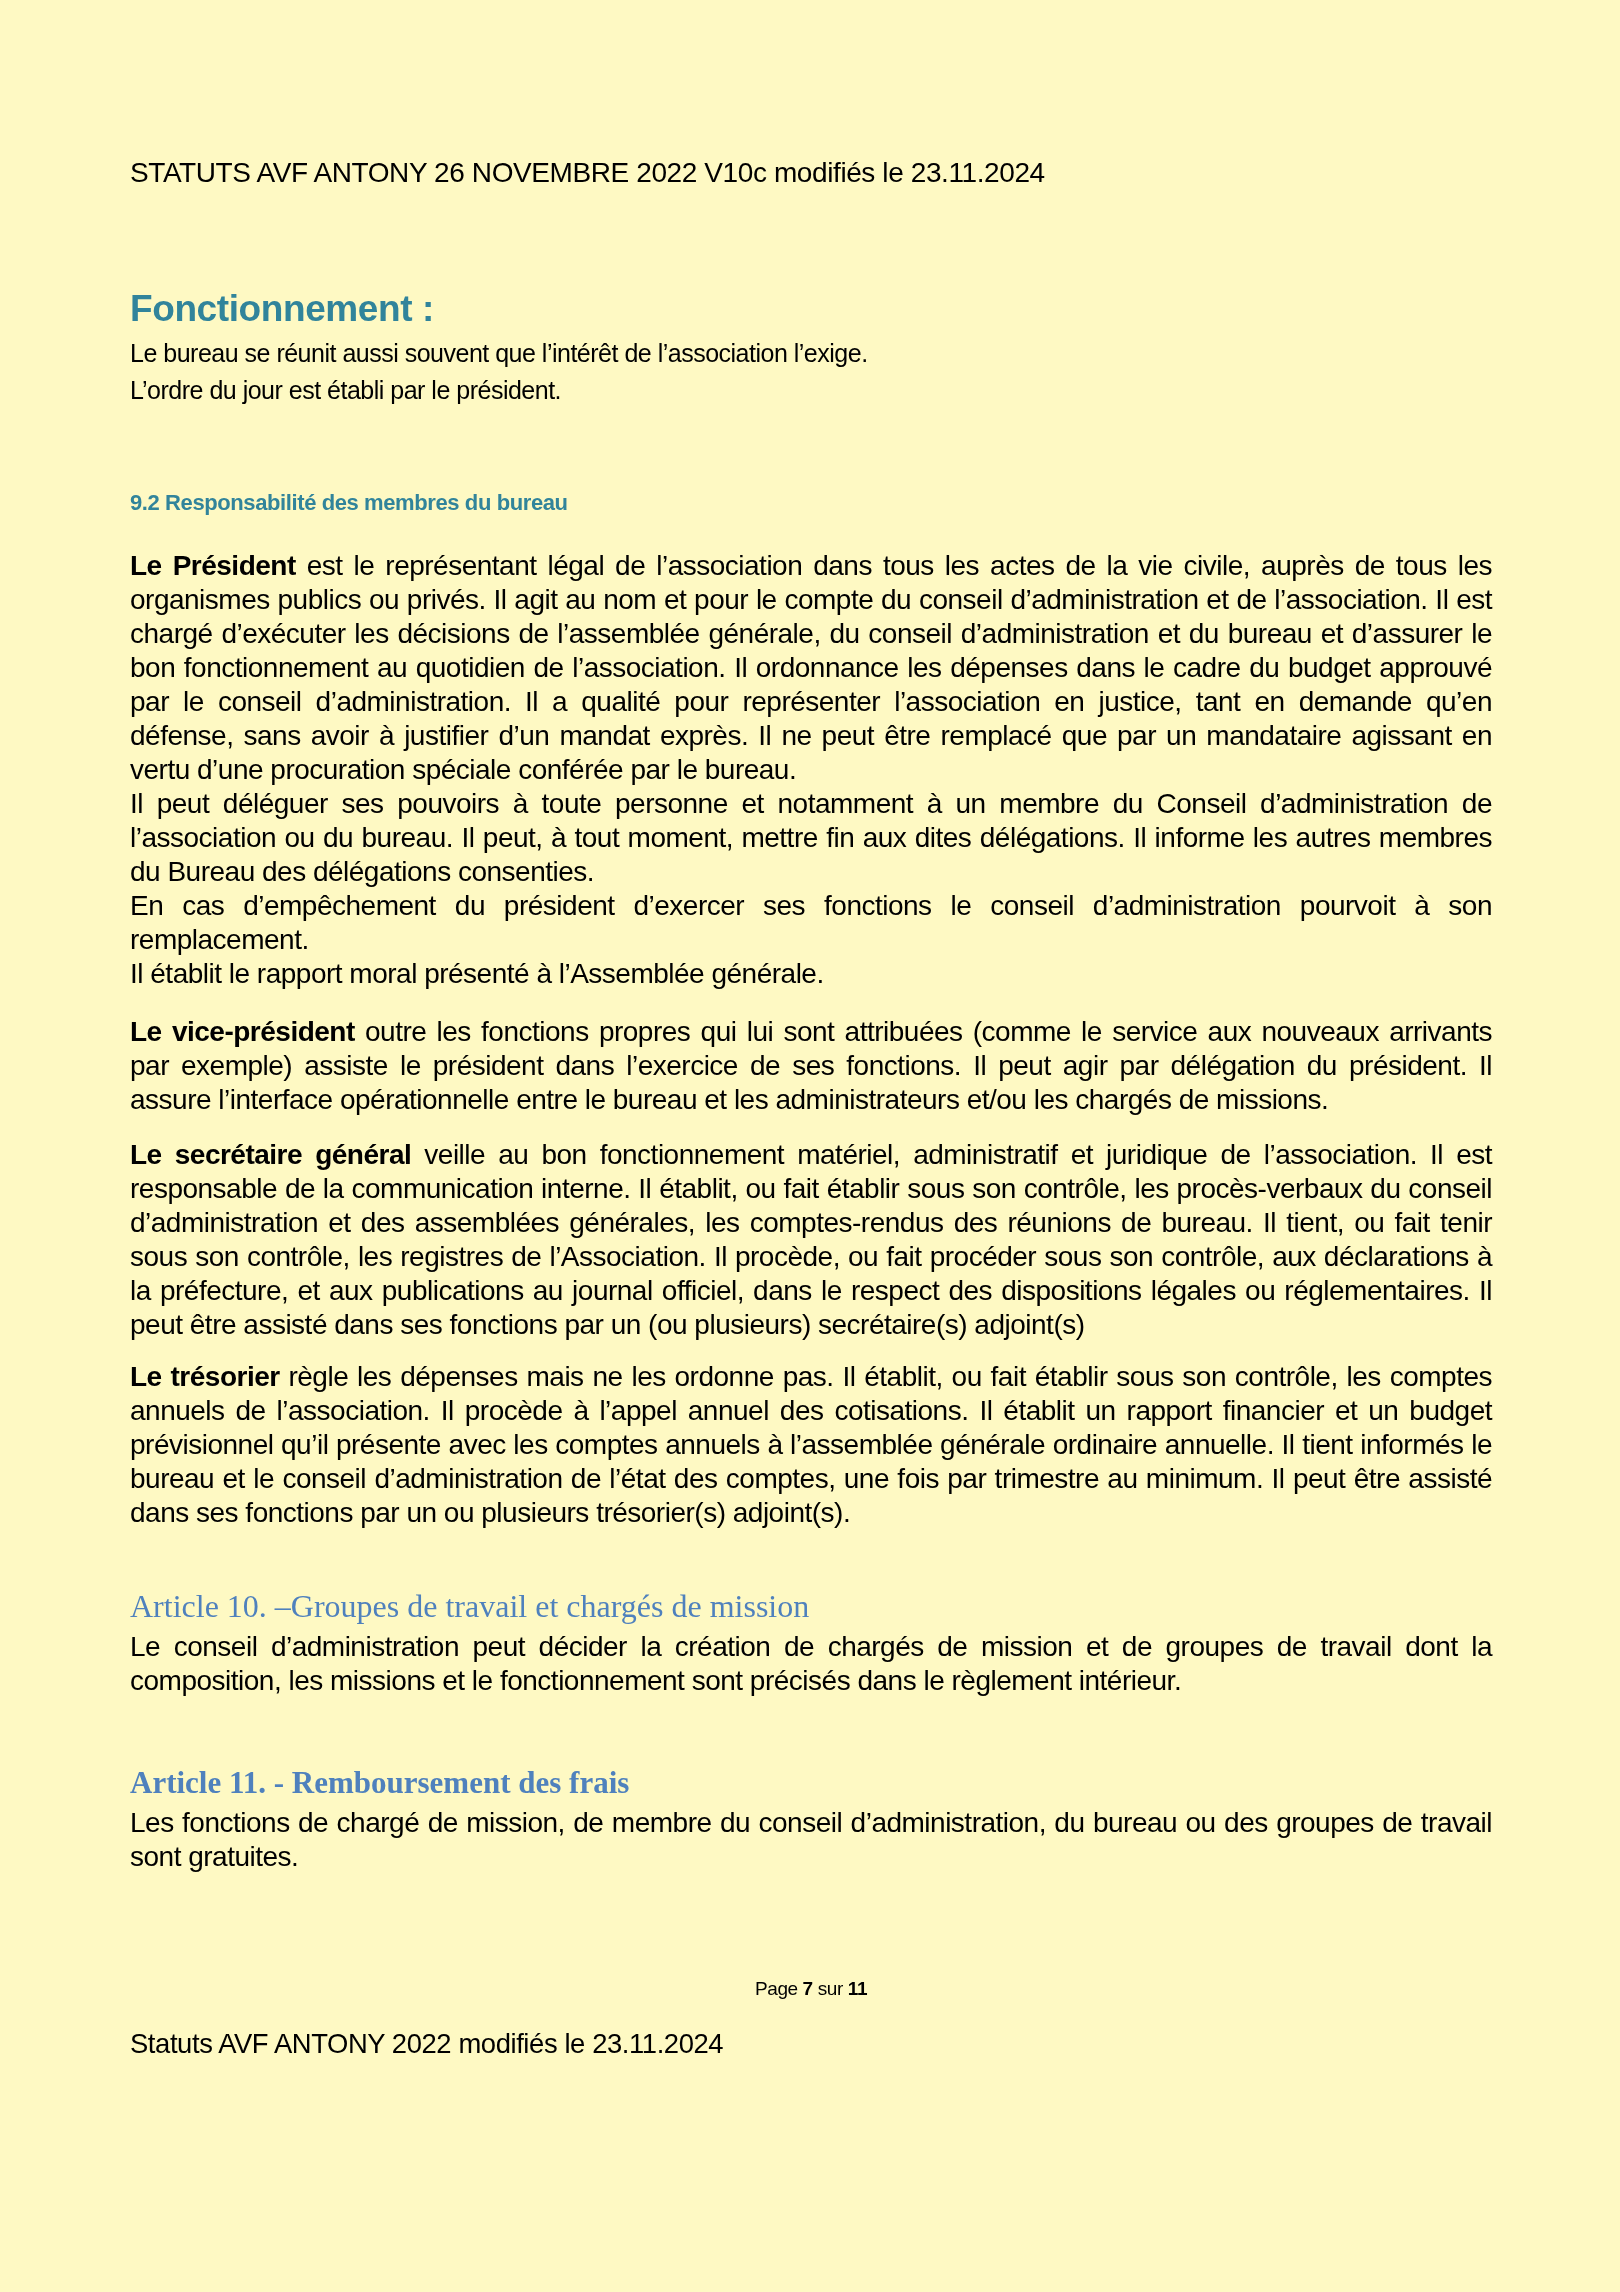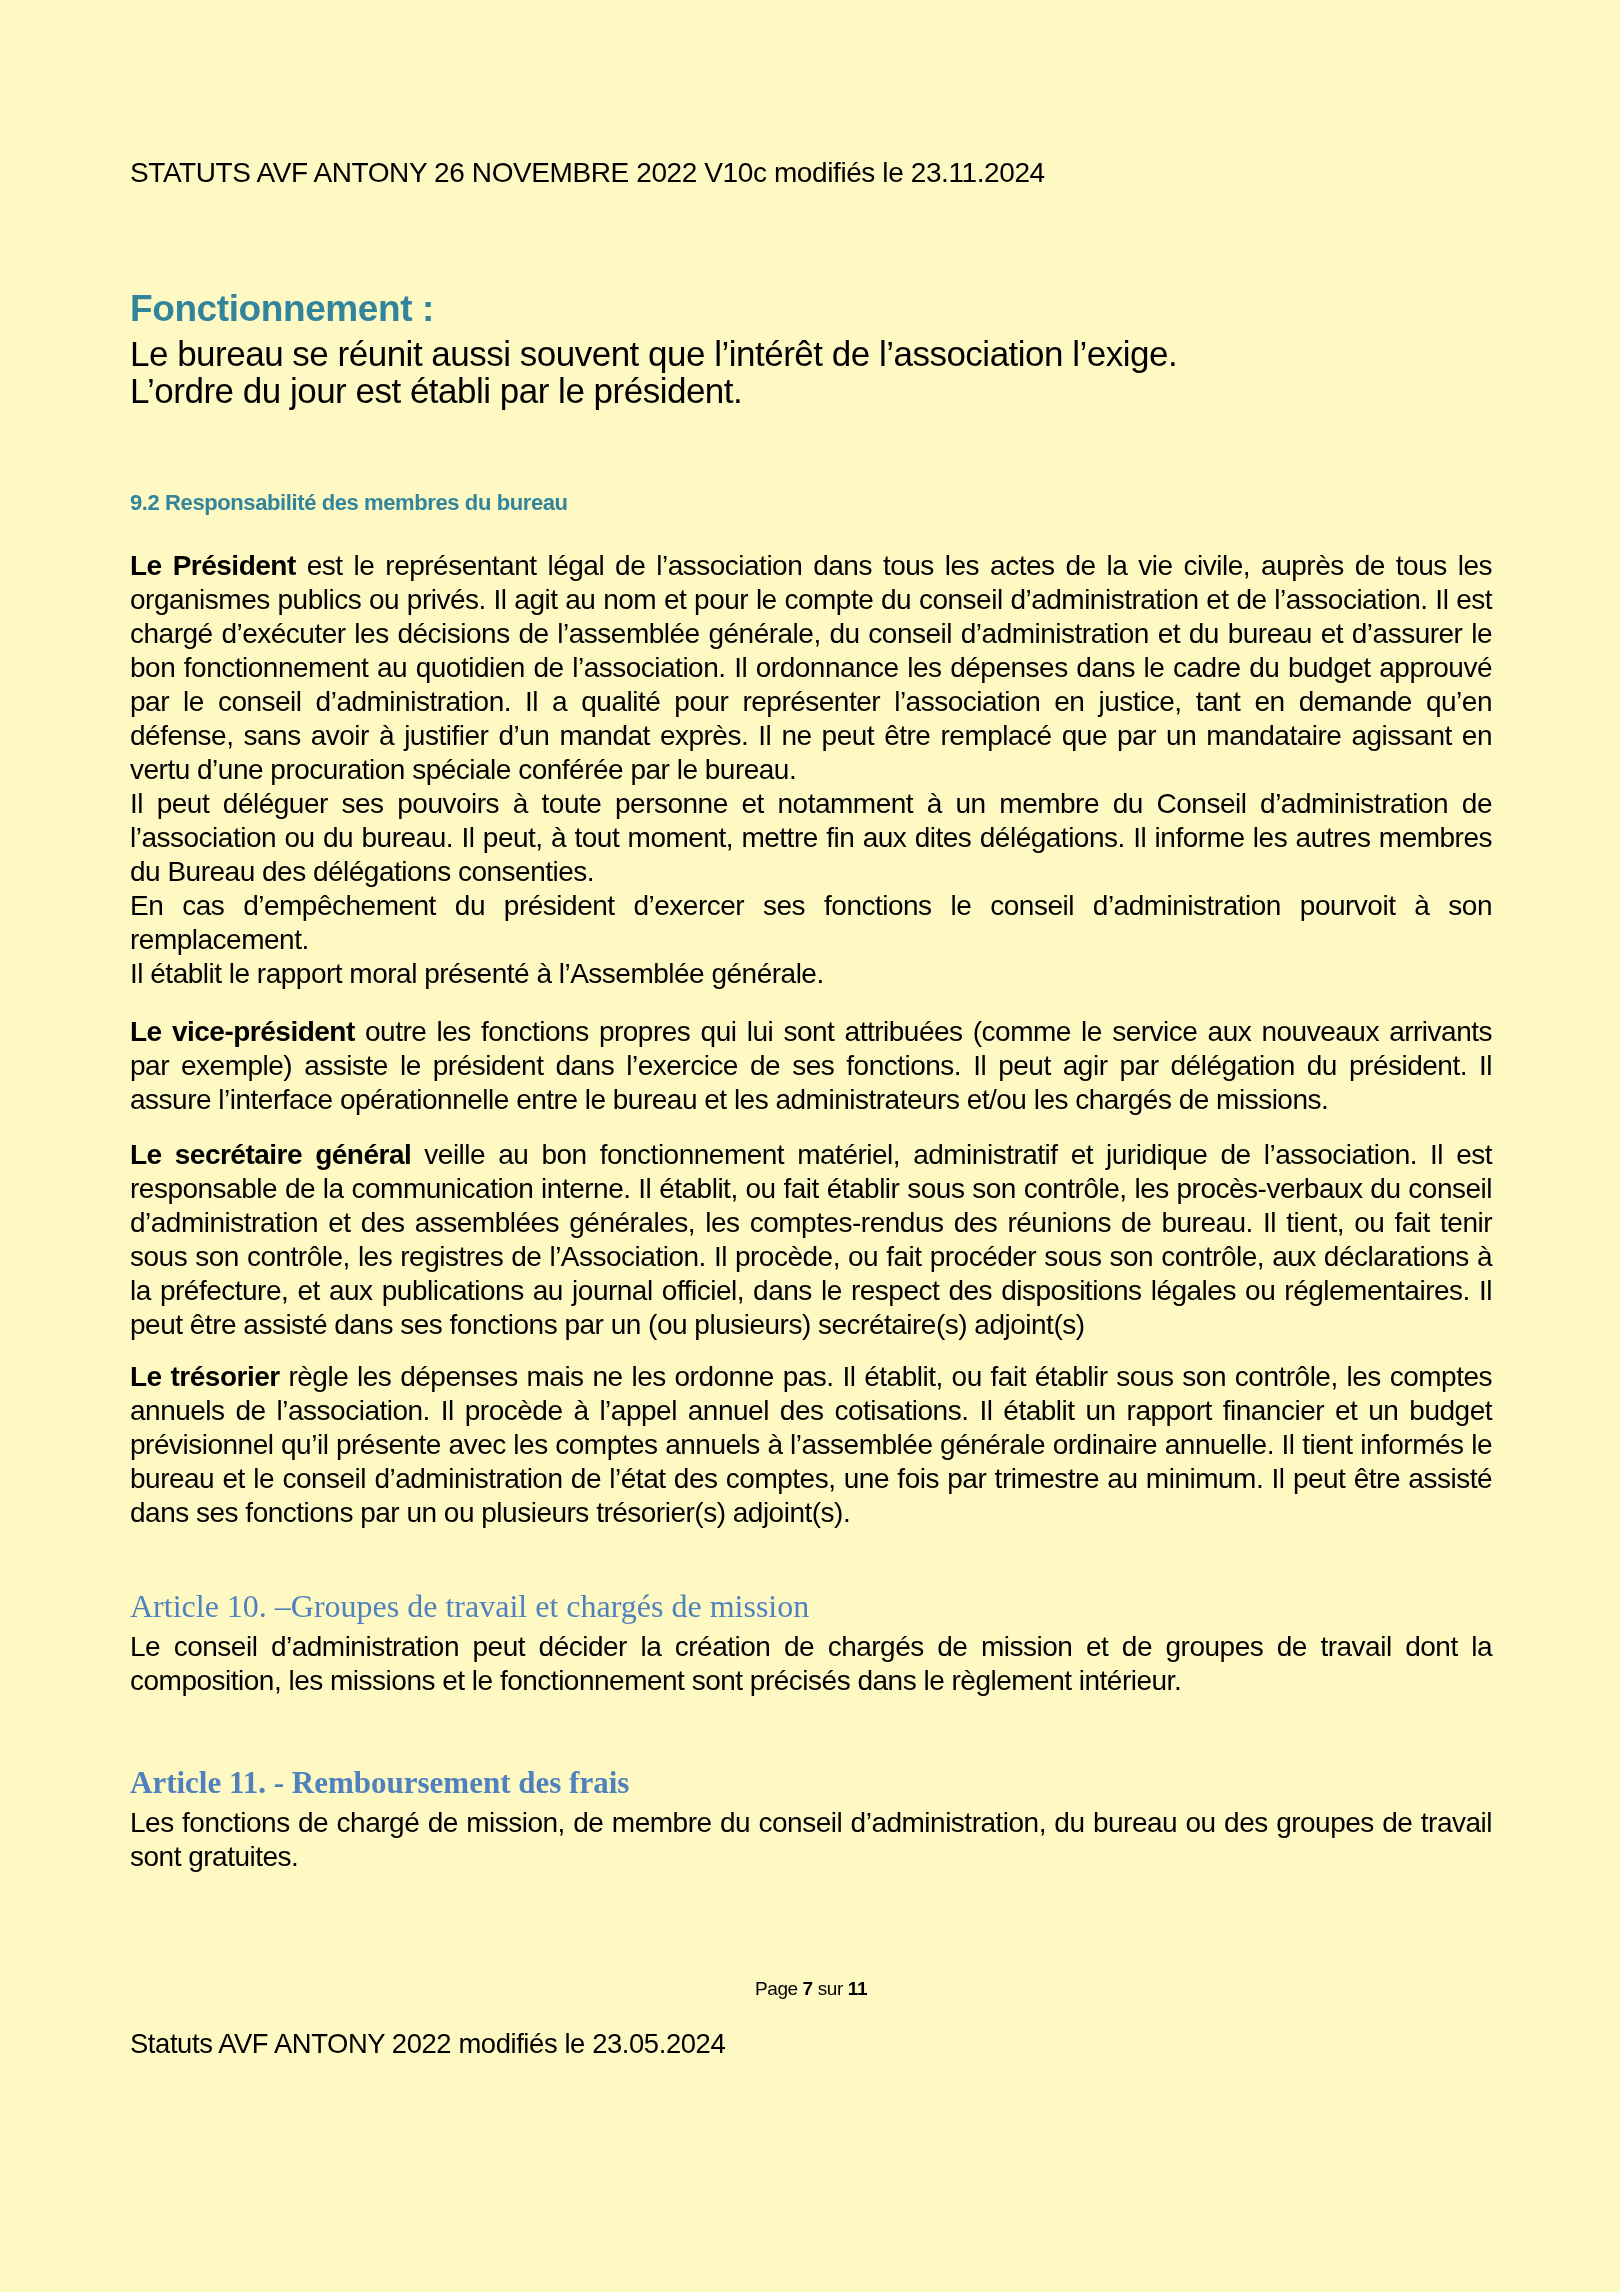--- a/index.html
+++ b/index.html
@@ -22,21 +22,21 @@
   .teal-sub {
     margin-top: 102px;
     color: #31849B;
     font-weight: bold;
     font-size: 37px;
     line-height: 33px;
     letter-spacing: -0.4px;
   }
   .intro-lines { margin-top: 9.8px; }
   .intro-lines div {
-    font-size: 35px;
+    font-size: 25px;
     line-height: 37px;
     letter-spacing: -0.5px;
   }
   .teal-heading {
     margin-top: 74px;
     color: #31849B;
     font-weight: bold;
     font-size: 22px;
     line-height: 39px;
     letter-spacing: -0.4px;
@@ -120,16 +120,16 @@
   <div class="serif-heading h-art10">Article 10. –Groupes de travail et chargés de mission</div>
 
   <p class="body mt-art-body">Le conseil d’administration peut décider la création de chargés de mission et de groupes de travail dont la composition, les missions et le fonctionnement sont précisés dans le règlement intérieur.</p>
 
   <div class="serif-heading h-art11">Article 11. -  Remboursement des frais</div>
 
   <p class="body mt-art-body">Les fonctions de chargé de mission, de membre du conseil d’administration, du bureau ou des groupes de travail sont gratuites.</p>
 
   <div class="footer-page"><span>Page</span> <b>7</b> <span>sur</span> <b>11</b></div>
 
-  <div class="footer-bottom">Statuts AVF ANTONY 2022 modifiés le 23.05.2024</div>
+  <div class="footer-bottom">Statuts AVF ANTONY 2022 modifiés le 23.11.2024</div>
 
 </div>
 
 
 </body></html>

